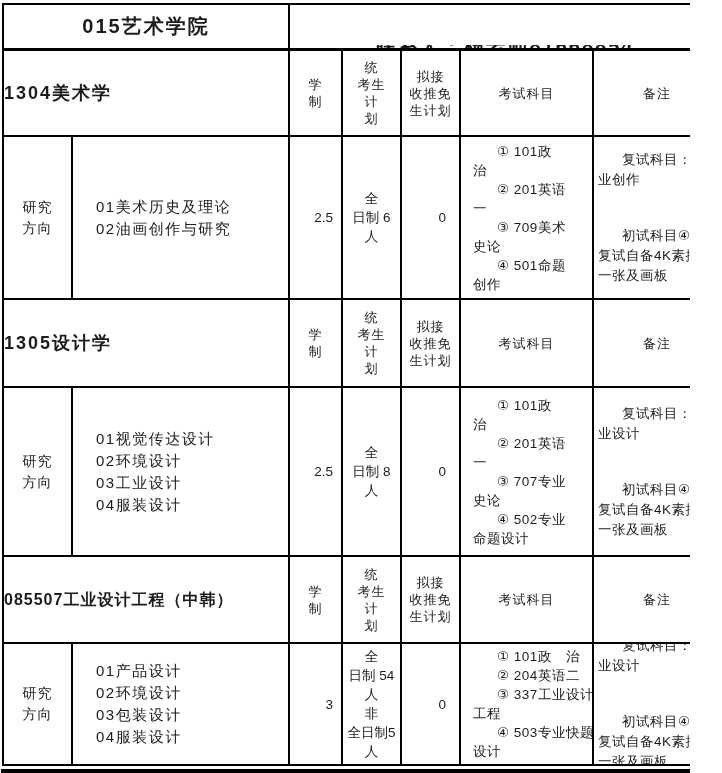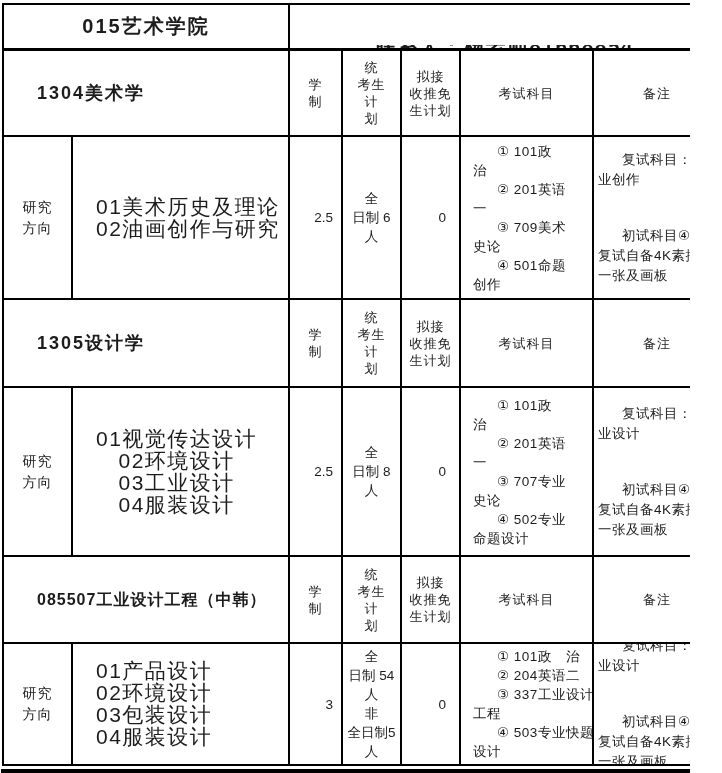--- a/index.html
+++ b/index.html
@@ -20,27 +20,27 @@
     display:flex;align-items:center;justify-content:center;
     text-align:center;font-size:13.5px;letter-spacing:0.5px;line-height:19px;
     overflow:hidden;
   }
   .span2{grid-column:span 2;}
   .span5{grid-column:span 5;margin-top:40px;}
   .lastcol{border-right:none;}
   .lastrow{border-bottom:none;}
   .r1{border-bottom:3px solid #000;}
   .title{font-size:20px;font-weight:600;letter-spacing:2px;}
-  .prog{justify-content:flex-start;text-align:left;padding-left:33px;
+  .prog{justify-content:flex-start;text-align:left;
         font-size:18px;font-weight:600;letter-spacing:2px;}
   .prog.small{font-size:16px;letter-spacing:1px;}
   .hdr{font-size:13px;letter-spacing:1px;white-space:pre-line;line-height:17px;}
   .dirlabel{white-space:pre-line;font-size:14px;line-height:21px;letter-spacing:1px;}
-  .dirs{justify-content:flex-start;text-align:center;padding-left:23px;
-        white-space:pre;line-height:22px;font-size:21px;letter-spacing:1.5px;}
+  .dirs{justify-content:flex-start;text-align:left;padding-left:23px;
+        white-space:pre;line-height:22px;font-size:15px;letter-spacing:1.5px;}
   .dur{justify-content:flex-end;padding-right:8px;letter-spacing:0;}
   .enr{white-space:pre-line;line-height:19px;letter-spacing:0;padding:0 2px;font-size:13.5px;}
   .exm{padding-left:24px;}
   .block{flex-direction:column;align-items:stretch;justify-content:center;
          text-align:left;}
   .subj{padding:2px 4px 2px 12px;}
   .notes{padding:2px 4px 2px 4px;gap:36px;}
   .para{white-space:pre;text-indent:24px;line-height:19px;font-size:13.5px;letter-spacing:0.5px;}
   .notes .para{line-height:20px;}
   .cut{position:absolute;left:1px;top:769px;width:720px;height:4px;background:#000;}

